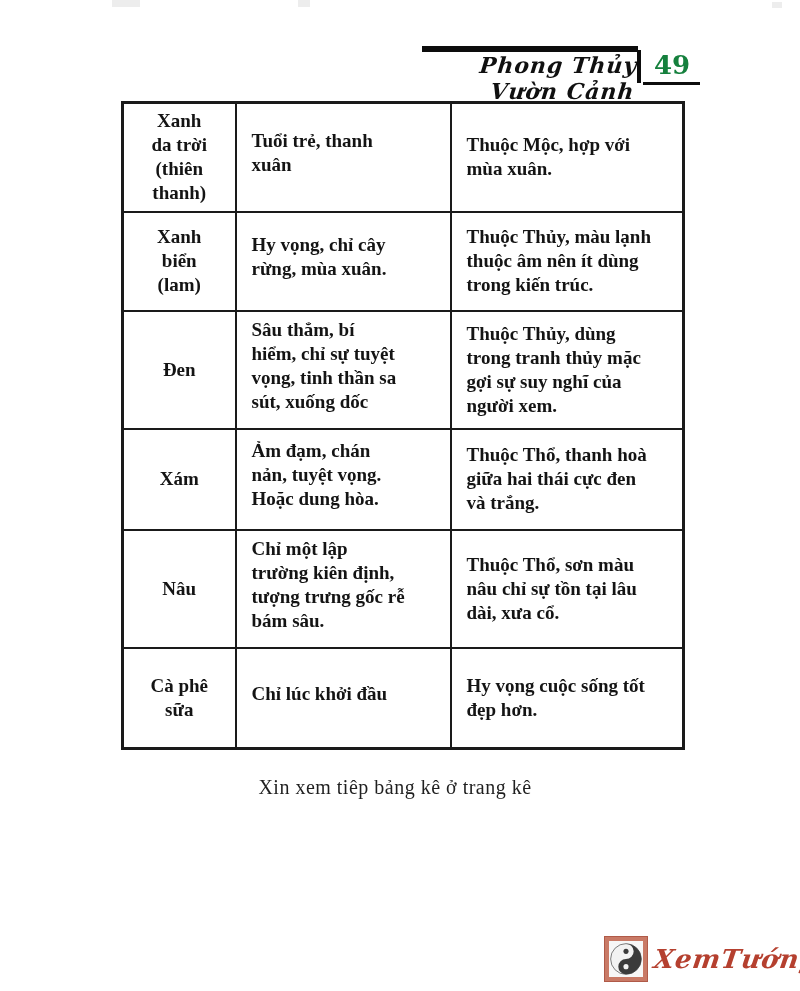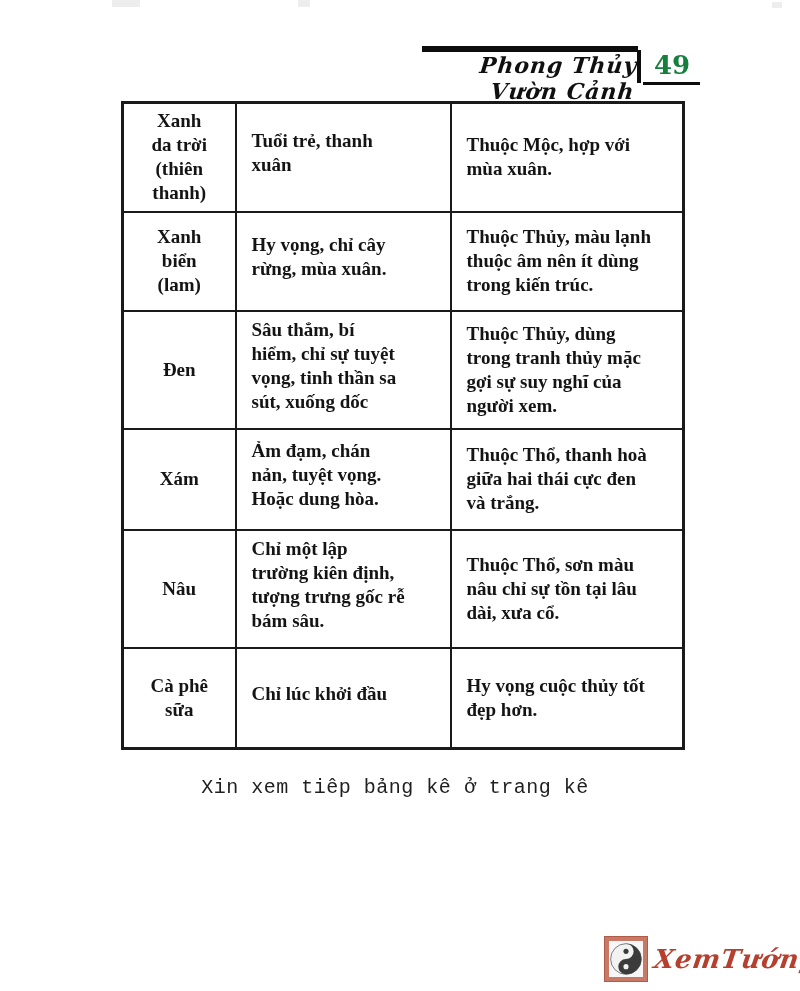--- a/index.html
+++ b/index.html
@@ -58,21 +58,21 @@
   }
   .cell-text { white-space: pre-line; margin-top: 36px; }
   td.c-color { text-align: center; padding: 4px 6px; }
   td.c-meaning { padding: 6px 14px 14px 15px; }
   td.c-fengshui { padding: 6px 8px 6px 15px; border-radius: 6px; }
 
   
   .footer-note {
     position: absolute; left: 0; top: 776px; width: 790px;
     text-align: center;
-    font-family: Liberation Mono, monospace;
+    font-family: Liberation Serif, serif;
     font-size: 20px; color: #1f1f1f; letter-spacing: 0.5px;
   }
 
   
   .watermark {
     position: absolute; left: 604px; top: 936px;
     display: flex; align-items: center;
   }
   .wm-iconbox {
     width: 44px; height: 46px;
@@ -168,21 +168,21 @@
 tượng trưng gốc rễ
 bám sâu.</span></td>
         <td class="c-fengshui"><span class="cell-text">Thuộc Thổ, sơn màu
 nâu chỉ sự  tồn tại lâu
 dài, xưa cổ.</span></td>
       </tr>
       <tr style="height:101px">
         <td class="c-color"><span class="cell-text">Cà phê
 sữa</span></td>
         <td class="c-meaning"><span class="cell-text">Chỉ lúc khởi đầu</span></td>
-        <td class="c-fengshui"><span class="cell-text">Hy vọng cuộc thủy tốt
+        <td class="c-fengshui"><span class="cell-text">Hy vọng cuộc sống tốt
 đẹp hơn.</span></td>
       </tr>
     </tbody>
   </table>
 
   <div class="footer-note">Xin xem tiêp bảng kê ở trang kê</div>
 
   <div class="watermark">
     <div class="wm-iconbox" style="background: rgb(201, 122, 102);">
       <div class="wm-icon-inner">

